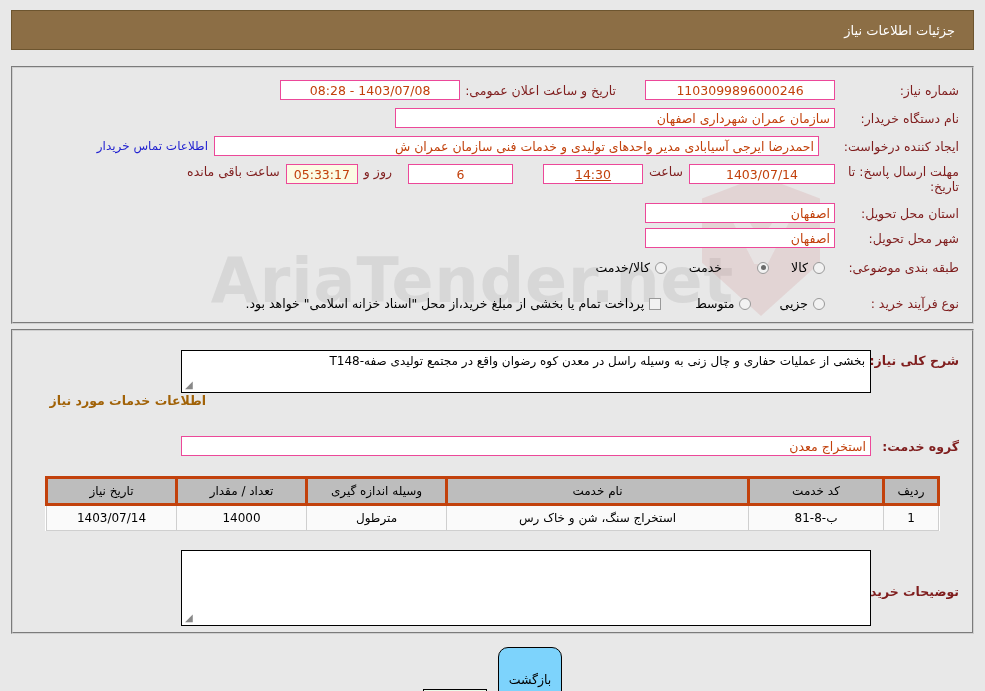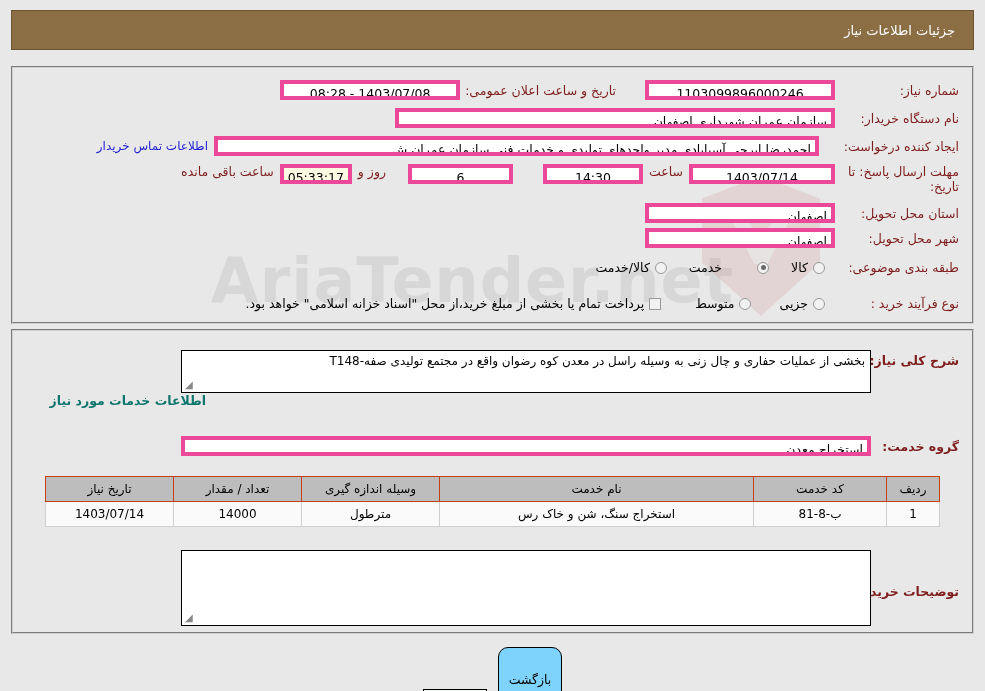--- a/index.html
+++ b/index.html
@@ -101,30 +101,30 @@
     align-items: center;
     white-space: nowrap;
   }
   .lbl {
     font-size: 12.5px;
     color: #7f1d1d;
     text-align: right;
   }
   .box {
     background: #ffffff;
-    border: 4px solid #ec4899;
+    border: 1px solid #ec4899;
     height: 20px;
     line-height: 20px;
     font-size: 12.5px;
     padding: 0 4px;
     box-sizing: border-box;
     overflow: hidden;
     text-overflow: clip;
     white-space: nowrap;
-    color: #000000;
+    color: #c2410c;
   }
   .box.center { text-align: center; }
   .box.right  { text-align: right; }
   .box.cream  { background: #fbfbe4; text-align: center; }
 
   .link {
     color: #1f1fd0;
     font-size: 12px;
     text-decoration: none;
     cursor: pointer;
@@ -185,34 +185,34 @@
     color: #888;
     font-size: 10px;
     line-height: 10px;
     transform: scaleX(-1);
   }
 
   
   .section-title {
     position: absolute;
     font-size: 12.5px;
-    color: #0f766e;
+    color: #a16207;
     white-space: nowrap;
   }
 
   
   table.grid {
     position: absolute;
     border-collapse: collapse;
     font-size: 12px;
     background: #fff;
   }
   table.grid th {
     background: #bdbdbd;
-    border: 1px solid #c2410c;
+    border: 3px solid #c2410c;
     font-weight: normal;
     padding: 5px 6px;
     text-align: center;
     color: #000;
     font-size: 12px;
     white-space: nowrap;
   }
   table.grid td {
     background: #fafafa;
     border: 1px solid #cfcfcf;
@@ -281,21 +281,21 @@
   <span class="box right" style="width:605px; margin-right:20px;">احمدرضا ایرجی آسیابادی مدیر واحدهای تولیدی و خدمات فنی سازمان عمران ش</span>
   <a class="link" style="margin-right:6px;" href="#">اطلاعات تماس خریدار</a>
 </div>
 
 <div class="row" style="top:164px; right:26px; align-items:flex-start;">
   <span class="lbl" style="width:120px; white-space:normal; line-height:15px;">مهلت ارسال پاسخ: تا تاریخ:</span>
   <span class="box center" style="width:146px; margin-right:4px;">1403/07/14</span>
   <span class="lbl" style="margin-right:6px;">ساعت</span>
   <span class="box center" style="width:100px; margin-right:6px;text-decoration:underline;">14:30</span>
   <span class="box center" style="width:105px; margin-right:30px;">6</span>
-  <span class="lbl" style="margin-right:22px;">روز و</span>
+  <span class="lbl" style="margin-right:16px;">روز و</span>
   <span class="box cream" style="width:72px; margin-right:6px;">05:33:17</span>
   <span class="lbl" style="margin-right:6px;">ساعت باقی مانده</span>
 </div>
 
 <div class="row" style="top:203px; right:26px;">
   <span class="lbl" style="width:120px;">استان محل تحویل:</span>
   <span class="box right" style="width:190px; margin-right:4px;">اصفهان</span>
 </div>
 
 <div class="row" style="top:228px; right:26px;">

